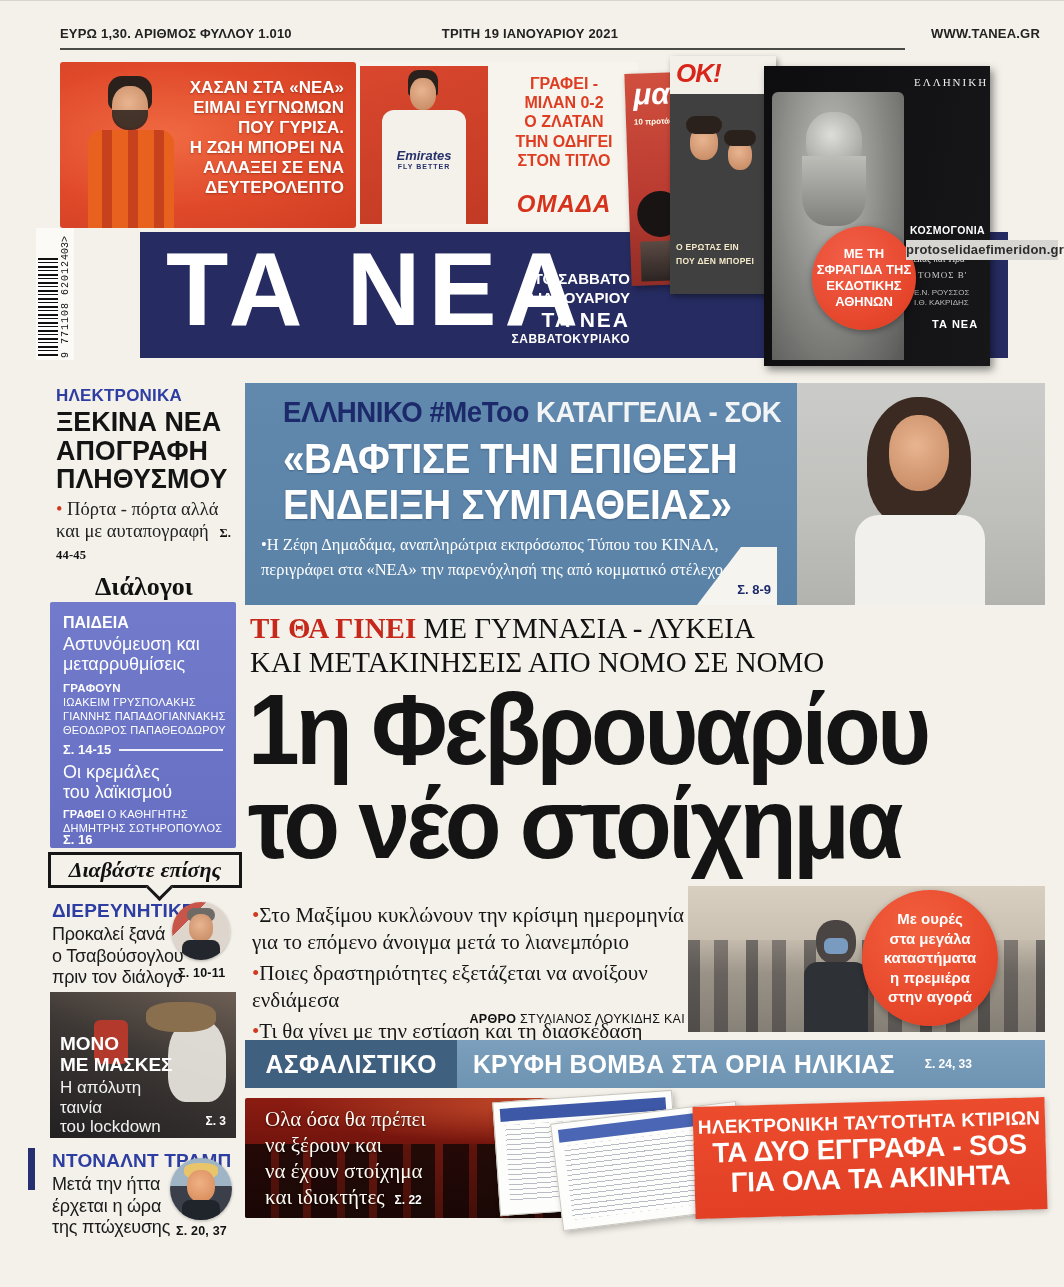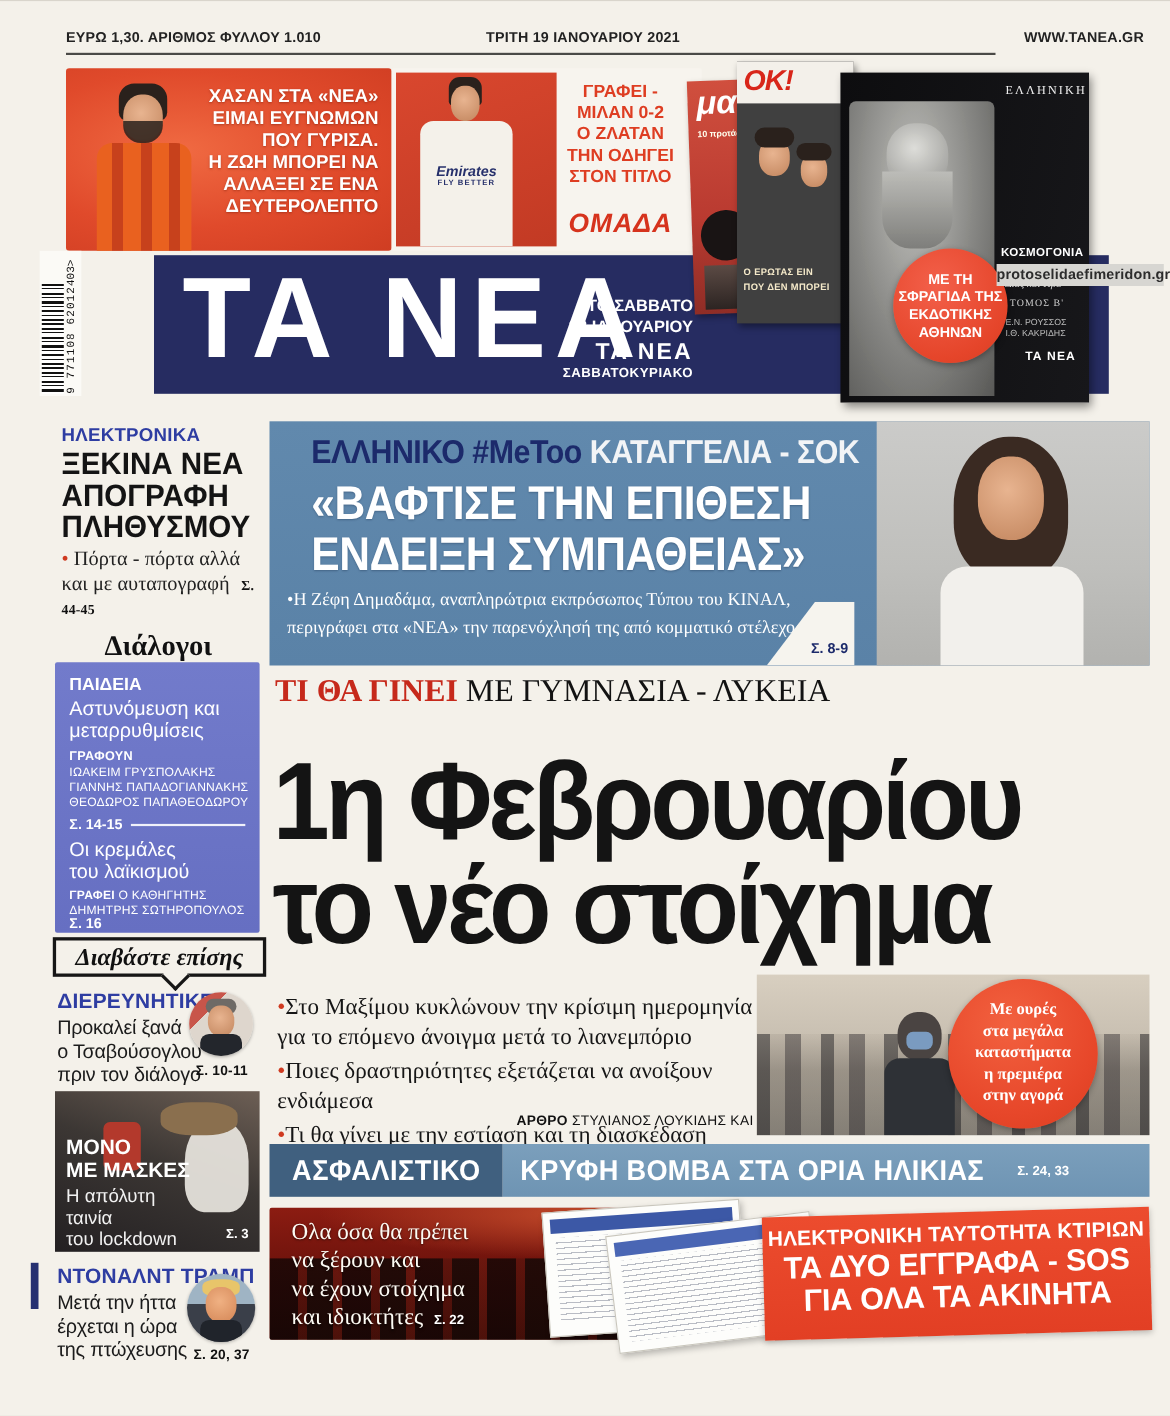--- a/index.html
+++ b/index.html
@@ -93,21 +93,21 @@
 
   
   .ms-kicker{font-family:"Liberation Serif",serif;font-size:29px;line-height:1.17;color:#121212;}
   .ms-red{color:#c6291b;font-weight:bold;}
   .headline{font-weight:800;color:#141414;font-size:100px;line-height:.94;letter-spacing:-4px;transform:scaleX(.93);transform-origin:left;white-space:nowrap;}
   .bullet{font-family:"Liberation Serif",serif;font-size:21px;line-height:1.28;color:#161616;margin:0 0 4px 0;}
   .byline{font-size:12.5px;color:#111;letter-spacing:.3px;}
   .byline b{font-weight:800;}
   .streetphoto{background:linear-gradient(180deg,#d8cfc0 0%,#c9c0b2 38%,#9b9489 60%,#7e7a72 100%);overflow:hidden;}
   .redcircle{background:radial-gradient(circle at 40% 30%, #f2613f 0%, #e7472a 65%, #da3d20 100%);border-radius:50%;
-             display:flex;align-items:center;justify-content:center;text-align:center;box-shadow:0 2px 6px rgba(0,0,0,.3);font-family:Liberation Serif, serif;}
+             display:flex;align-items:center;justify-content:center;text-align:center;box-shadow:0 2px 6px rgba(0,0,0,.3);}
   .redcircle div{color:#fff;font-weight:bold;font-size:15px;line-height:1.3;}
 
   
   .asf-l{background:#40607f;display:flex;align-items:center;justify-content:center;}
   .asf-r{background:linear-gradient(180deg,#7b9fbc 0%,#6e94b3 100%);display:flex;align-items:center;}
   .asf-label{color:#fff;font-weight:800;font-size:26px;letter-spacing:.5px;transform:scaleX(.95);}
   .asf-h{color:#fff;font-weight:800;font-size:26px;letter-spacing:.3px;transform:scaleX(.95);transform-origin:left;white-space:nowrap;}
   .asf-pg{color:#fff;font-weight:bold;font-size:12px;margin-left:8px;white-space:nowrap;}
 
   
@@ -152,21 +152,21 @@
       <div>ΧΑΣΑΝ ΣΤΑ «ΝΕΑ»</div>
       <div>ΕΙΜΑΙ ΕΥΓΝΩΜΩΝ</div>
       <div>ΠΟΥ ΓΥΡΙΣΑ.</div>
       <div>Η ΖΩΗ ΜΠΟΡΕΙ ΝΑ</div>
       <div>ΑΛΛΑΞΕΙ ΣΕ ΕΝΑ</div>
       <div>ΔΕΥΤΕΡΟΛΕΠΤΟ</div>
     </div>
   </div>
 
   <div class="abs story2" style="left:356px;top:62px;width:282px;height:166px;">
-    <div class="abs s2-frame" style="left:4px;top:4px;width:128px;height:158px;padding-left:18px;">
+    <div class="abs s2-frame" style="left:4px;top:4px;width:128px;height:158px;">
       <div class="abs hairdark" style="left:48px;top:4px;width:30px;height:26px;border-radius:10px 10px 4px 4px;"></div>
       <div class="abs skin" style="left:50px;top:12px;width:26px;height:32px;border-radius:45%;"></div>
       <div class="abs" style="left:22px;top:44px;width:84px;height:114px;border-radius:12px 12px 0 0;background:#f4f1ea;">
         <div style="text-align:center;margin-top:38px;color:#26306b;font-weight:bold;font-size:13px;font-style:italic;">Emirates</div>
         <div style="text-align:center;color:#26306b;font-weight:bold;font-size:7px;letter-spacing:1px;">FLY BETTER</div>
       </div>
     </div>
     <div class="abs s2-txt" style="left:140px;top:12px;width:136px;">
       <div>ΓΡΑΦΕΙ -</div>
       <div>ΜΙΛΑΝ 0-2</div>
@@ -338,20 +338,21 @@
       <div class="nowrap">•<span>Η Ζέφη Δημαδάμα, αναπληρώτρια εκπρόσωπος Τύπου του ΚΙΝΑΛ,</span></div>
       <div class="nowrap">περιγράφει στα «ΝΕΑ» την παρενόχλησή της από κομματικό στέλεχος</div>
     </div>
     <div class="abs mt-wedge" style="left:452px;top:164px;width:80px;height:58px;">
       <div class="abs mt-pg" style="right:6px;bottom:8px;">Σ. 8-9</div>
     </div>
   </div>
 
   <div class="abs ms-kicker" style="left:250px;top:612px;">
     <div class="nowrap"><span class="ms-red">ΤΙ ΘΑ ΓΙΝΕΙ</span> <span>ΜΕ ΓΥΜΝΑΣΙΑ - ΛΥΚΕΙΑ</span></div>
+    <div class="nowrap">ΚΑΙ ΜΕΤΑΚΙΝΗΣΕΙΣ ΑΠΟ ΝΟΜΟ ΣΕ ΝΟΜΟ</div>
   </div>
 
   <div class="abs" style="left:248px;top:682px;">
     <div class="headline">1η Φεβρουαρίου</div>
     <div class="headline">το νέο στοίχημα</div>
   </div>
 
   <div class="abs" style="left:252px;top:902px;width:452px;">
     <p class="bullet"><span class="dot">•</span><span>Στο Μαξίμου κυκλώνουν την κρίσιμη ημερομηνία για το επόμενο άνοιγμα μετά το λιανεμπόριο</span></p>
     <p class="bullet"><span class="dot">•</span><span>Ποιες δραστηριότητες εξετάζεται να ανοίξουν ενδιάμεσα</span></p>

